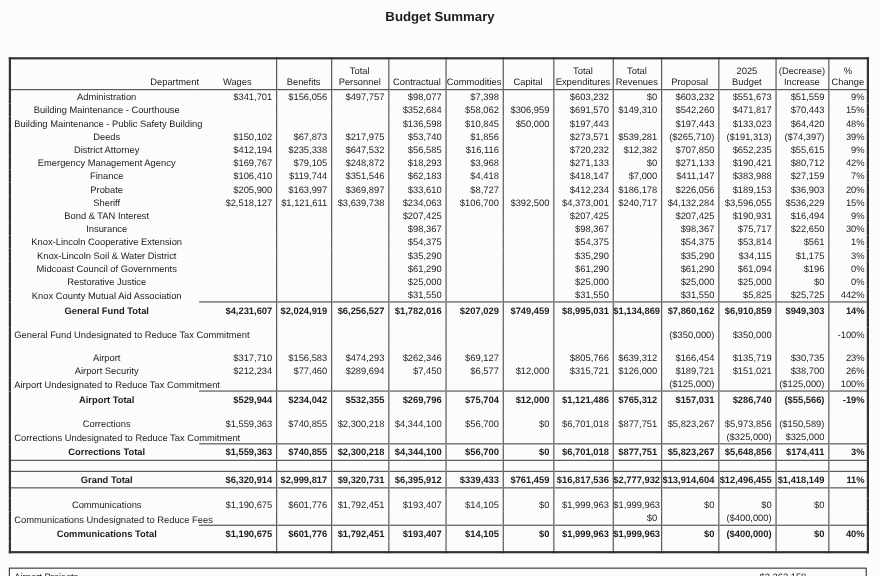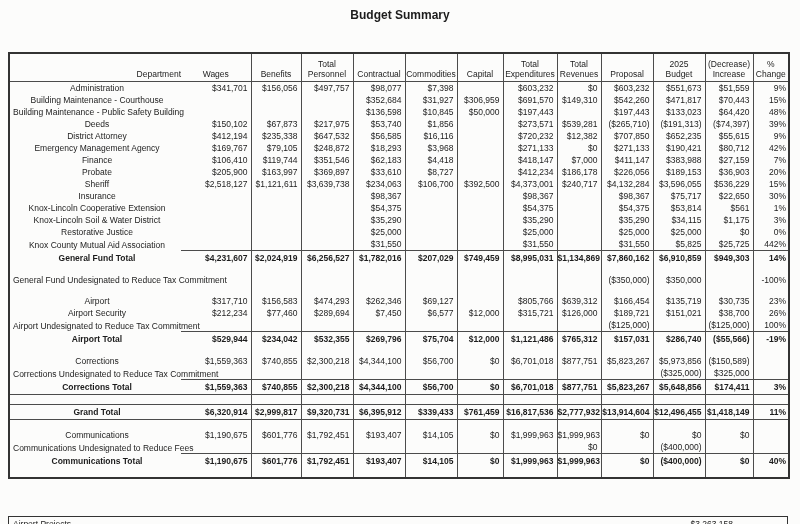--- a/index.html
+++ b/index.html
@@ -140,21 +140,21 @@
         <td class="num">$551,673</td>
         <td class="num">$51,559</td>
         <td class="pct">9%</td>
       </tr>
       <tr class="data">
         <td class="dept nb">Building Maintenance - Courthouse</td>
         <td class="num nb">&nbsp;</td>
         <td class="num">&nbsp;</td>
         <td class="num">&nbsp;</td>
         <td class="num">$352,684</td>
-        <td class="num">$31,927</td>
+        <td class="num">$58,062</td>
         <td class="num">$306,959</td>
         <td class="num">$691,570</td>
         <td class="num">$149,310</td>
         <td class="num">$542,260</td>
         <td class="num">$471,817</td>
         <td class="num">$70,443</td>
         <td class="pct">15%</td>
       </tr>
       <tr class="data">
         <td class="dept nb">Building Maintenance - Public Safety Building</td>
@@ -255,20 +255,35 @@
         <td class="num">$106,700</td>
         <td class="num">$392,500</td>
         <td class="num">$4,373,001</td>
         <td class="num">$240,717</td>
         <td class="num">$4,132,284</td>
         <td class="num">$3,596,055</td>
         <td class="num">$536,229</td>
         <td class="pct">15%</td>
       </tr>
       <tr class="data">
+        <td class="dept nb">Bond &amp; TAN Interest</td>
+        <td class="num nb">&nbsp;</td>
+        <td class="num">&nbsp;</td>
+        <td class="num">&nbsp;</td>
+        <td class="num">$207,425</td>
+        <td class="num">&nbsp;</td>
+        <td class="num">&nbsp;</td>
+        <td class="num">$207,425</td>
+        <td class="num">&nbsp;</td>
+        <td class="num">$207,425</td>
+        <td class="num">$190,931</td>
+        <td class="num">$16,494</td>
+        <td class="pct">9%</td>
+      </tr>
+      <tr class="data">
         <td class="dept nb">Insurance</td>
         <td class="num nb">&nbsp;</td>
         <td class="num">&nbsp;</td>
         <td class="num">&nbsp;</td>
         <td class="num">$98,367</td>
         <td class="num">&nbsp;</td>
         <td class="num">&nbsp;</td>
         <td class="num">$98,367</td>
         <td class="num">&nbsp;</td>
         <td class="num">$98,367</td>
@@ -298,20 +313,35 @@
         <td class="num">&nbsp;</td>
         <td class="num">$35,290</td>
         <td class="num">&nbsp;</td>
         <td class="num">&nbsp;</td>
         <td class="num">$35,290</td>
         <td class="num">&nbsp;</td>
         <td class="num">$35,290</td>
         <td class="num">$34,115</td>
         <td class="num">$1,175</td>
         <td class="pct">3%</td>
+      </tr>
+      <tr class="data">
+        <td class="dept nb">Midcoast Council of Governments</td>
+        <td class="num nb">&nbsp;</td>
+        <td class="num">&nbsp;</td>
+        <td class="num">&nbsp;</td>
+        <td class="num">$61,290</td>
+        <td class="num">&nbsp;</td>
+        <td class="num">&nbsp;</td>
+        <td class="num">$61,290</td>
+        <td class="num">&nbsp;</td>
+        <td class="num">$61,290</td>
+        <td class="num">$61,094</td>
+        <td class="num">$196</td>
+        <td class="pct">0%</td>
       </tr>
       <tr class="data">
         <td class="dept nb">Restorative Justice</td>
         <td class="num nb">&nbsp;</td>
         <td class="num">&nbsp;</td>
         <td class="num">&nbsp;</td>
         <td class="num">$25,000</td>
         <td class="num">&nbsp;</td>
         <td class="num">&nbsp;</td>
         <td class="num">$25,000</td>

